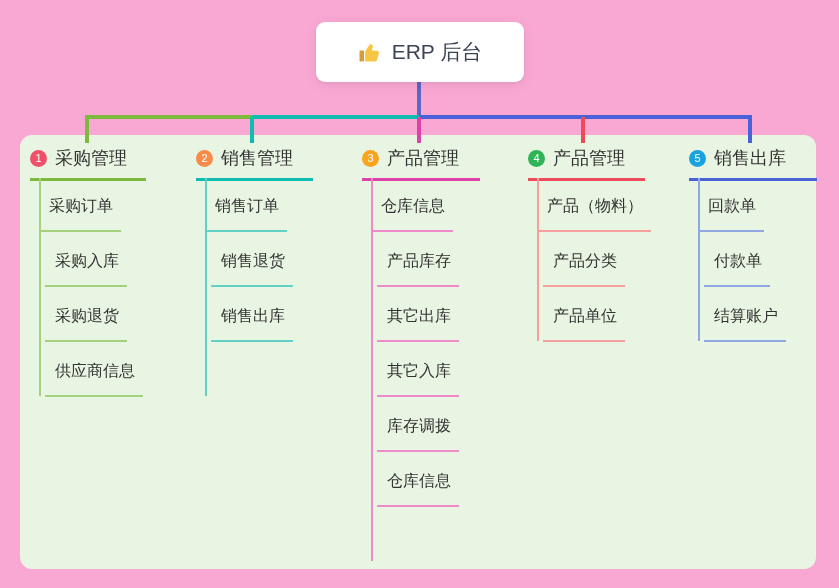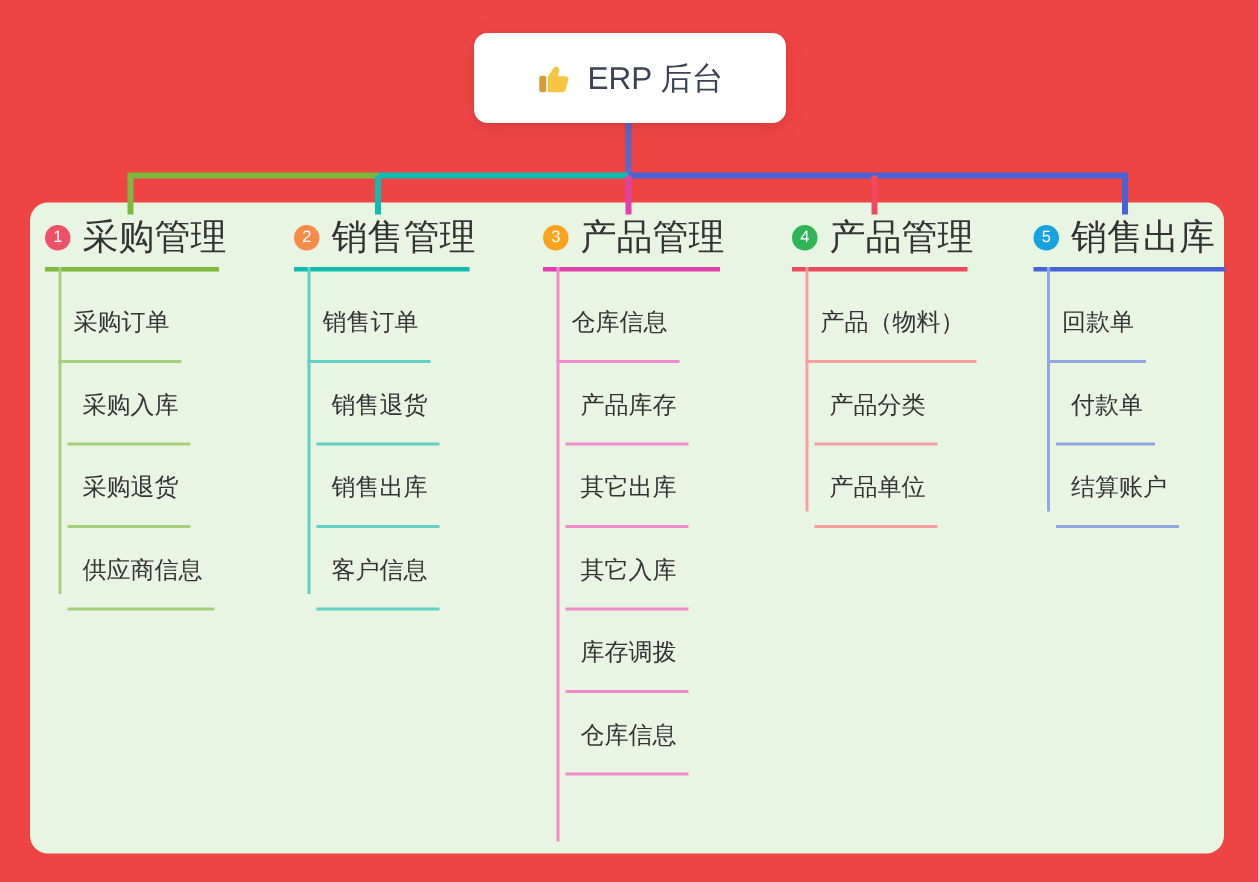--- a/index.html
+++ b/index.html
@@ -1,17 +1,17 @@
 <!DOCTYPE html>
 <html><head>
 <meta charset="utf-8">
 <style>
   html,body{margin:0;padding:0;background:#ffffff;}
   body{font-family:"Liberation Sans","DejaVu Sans",sans-serif;}
-  .stage{position:relative;width:839px;height:588px;background:#ef4444;overflow:hidden;}
+  .stage{position:relative;width:839px;height:588px;background:#f9a8d4;overflow:hidden;}
 
   
   .panel{position:absolute;left:20px;top:135px;width:796px;height:434px;
          background:#e9f5e3;border-radius:12px;}
 
   
   .root-node{position:absolute;left:316px;top:22px;width:208px;height:60px;
              background:#ffffff;border-radius:9px;
              box-shadow:0 3px 14px rgba(0,0,0,.08),0 1px 3px rgba(0,0,0,.05);
              display:flex;align-items:center;justify-content:center;gap:10px;
@@ -37,23 +37,23 @@
   .branch.c1{left:30px;width:116px;}
   .branch.c2{left:196px;width:117px;}
   .branch.c3{left:362px;width:118px;}
   .branch.c4{left:528px;width:117px;}
   .branch.c5{left:689px;width:128px;}
 
   .branch-header{display:flex;align-items:center;gap:8px;height:24px;
                  padding-bottom:8px;border-bottom:3px solid var(--c);cursor:pointer;}
   .badge{width:17px;height:17px;border-radius:50%;background:var(--b);
          color:#ffffff;font-size:11px;line-height:17px;text-align:center;flex:0 0 17px;}
-  .branch-title{font-size:24px;color:#333333;white-space:nowrap;}
+  .branch-title{font-size:18px;color:#333333;white-space:nowrap;}
 
-  .children{position:relative;padding-top:24px;}
+  .children{position:relative;padding-top:14px;}
   .tree-line{position:absolute;left:9px;top:-3px;width:2px;background:var(--l);}
   .sub-item{margin-left:9px;}
   .sub-item + .sub-item{margin-top:18px;margin-left:15px;}
   .sub-item span{display:inline-block;padding:0 8px 13px 10px;line-height:22px;
                  border-bottom:2px solid var(--l);font-size:16px;color:#333333;
                  white-space:nowrap;cursor:pointer;}
 </style>
 </head>
 <body>
 
@@ -98,21 +98,20 @@
   <div class="branch c2" style="--c: #10bcb0; --l: #63d0c5; --b: #f78c4a;">
     <div class="branch-header">
       <span class="badge">2</span>
       <span class="branch-title">销售管理</span>
     </div>
     <div class="children">
       <div class="tree-line" style="height:218px"></div>
       <div class="sub-item"><span>销售订单</span></div>
       <div class="sub-item"><span>销售退货</span></div>
       <div class="sub-item"><span>销售出库</span></div>
-      <div class="sub-item"><span>客户信息</span></div>
     </div>
   </div>
 
   <div class="branch c3" style="--c: #de41a8; --l: #ef8bca; --b: #f9a41f;">
     <div class="branch-header">
       <span class="badge">3</span>
       <span class="branch-title">产品管理</span>
     </div>
     <div class="children">
       <div class="tree-line" style="height:383px"></div>

